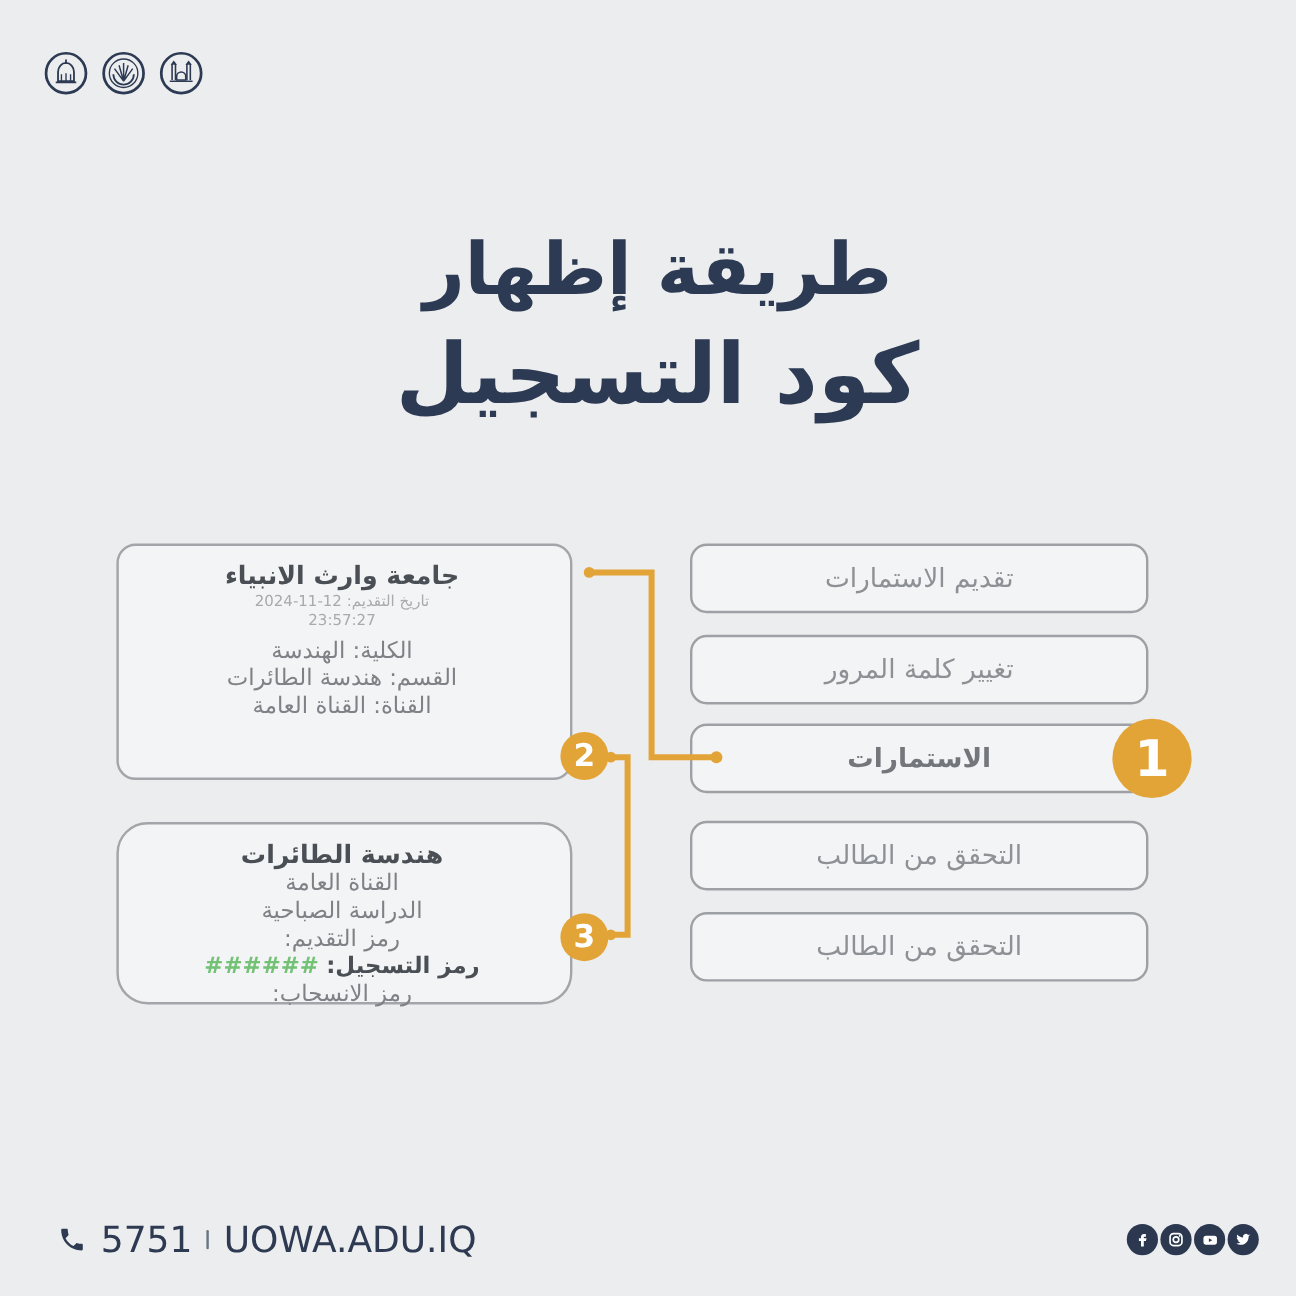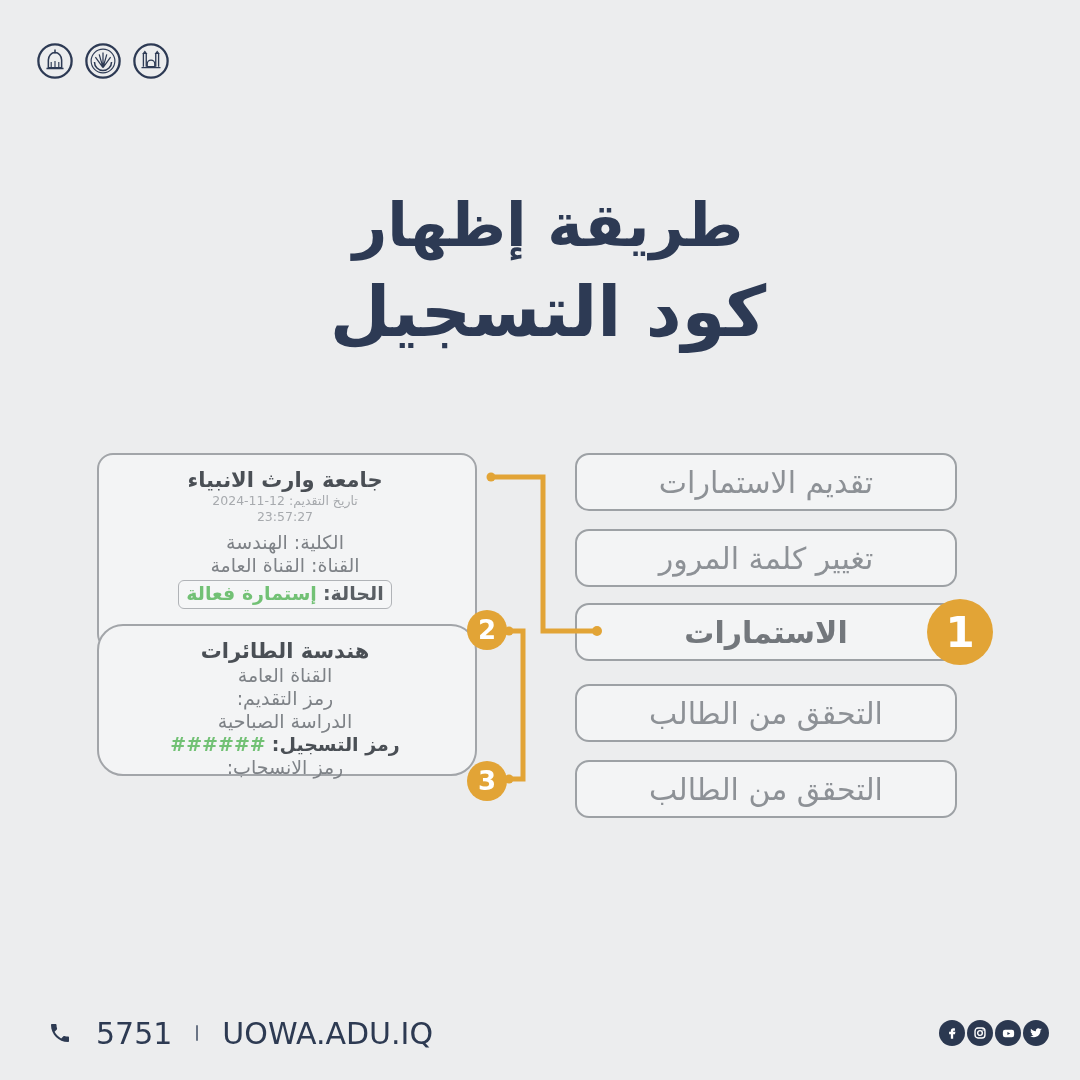--- a/index.html
+++ b/index.html
@@ -14,21 +14,21 @@
   .logo{width:38px;height:38px;}
   
   .title{position:absolute;top:184px;left:0;width:100%;text-align:center;color:#2d3a54;transform:translateX(8px);}
   .title .l1{font-size:60px;font-weight:600;line-height:82px;}
   .title .l2{font-size:70px;font-weight:800;line-height:92px;letter-spacing:0px;}
   
   .menu-btn{
     position:absolute;left:575px;width:382px;height:58px;
     background:#f3f4f5;border:2px solid #9da1a5;border-radius:14px;
     box-sizing:border-box;display:flex;align-items:center;justify-content:center;
-    font-size:30px;color:#8d9196;
+    font-size:22px;color:#8d9196;
   }
   .menu-btn.selected{color:#73777c;font-weight:700;}
   
   .card{
     position:absolute;left:97px;width:380px;
     background:#f3f4f5;border:2px solid #a2a5a9;border-radius:16px;
     box-sizing:border-box;padding:12px 14px 8px 10px;
     text-align:center;color:#7e8287;font-size:19px;line-height:23px;
   }
   .card .h{font-size:21px;line-height:26px;font-weight:700;color:#4a4f55;}
@@ -46,21 +46,21 @@
     position:absolute;border-radius:50%;background:#e2a436;color:#fff;
     display:flex;align-items:center;justify-content:center;font-weight:800;z-index:5;
   }
   .badge.b1{left:927px;top:599px;width:66px;height:66px;font-size:42px;}
   .badge.b2{left:467px;top:610px;width:40px;height:40px;font-size:26px;}
   .badge.b3{left:467px;top:761px;width:40px;height:40px;font-size:26px;}
   
   .wires{position:absolute;left:0;top:0;width:1080px;height:1080px;z-index:4;pointer-events:none;}
   
   .footer-left{
-    position:absolute;left:48px;top:1016px;height:34px;display:flex;align-items:center;gap:24px;
+    position:absolute;left:48px;top:1016px;height:34px;display:flex;align-items:center;gap:12px;
     direction:ltr;color:#2d3a52;font-size:30px;font-weight:500;
   }
   .footer-sep{width:2px;height:16px;background:#6a7485;border-radius:1px;}
   .socials{position:absolute;left:939px;top:1020px;display:flex;gap:2px;direction:ltr;}
   .soc{width:26px;height:26px;border-radius:50%;background:#2b3850;display:flex;align-items:center;justify-content:center;}
 </style>
 </head>
 <body>
 
 <div class="canvas">
@@ -109,32 +109,29 @@
 
   <div class="card" style="top:453px;height:197px;">
     <div class="h">جامعة وارث الانبياء</div>
     <div class="small">
       <span>تاريخ التقديم:</span>
       <span dir="ltr">2024-11-12</span>
     </div>
     <div class="small">23:57:27</div>
     <div class="gap"></div>
     <div>الكلية: الهندسة</div>
+    <div>القسم: هندسة الطائرات</div>
     <div>القناة: القناة العامة</div>
-    <div class="status-box">
-      <span class="status-label">الحالة:</span>
-      <span class="green">إستمارة فعالة</span>
-    </div>
   </div>
 
-  <div class="card" style="top:624px;height:152px;border-radius:26px;">
+  <div class="card" style="top:685px;height:152px;border-radius:26px;">
     <div class="h">هندسة الطائرات</div>
     <div>القناة العامة</div>
+    <div>الدراسة الصباحية</div>
     <div>رمز التقديم:</div>
-    <div>الدراسة الصباحية</div>
     <div>
       <span class="reg-label">رمز التسجيل:</span>
       <span class="green" dir="ltr">######</span>
     </div>
     <div>رمز الانسحاب:</div>
   </div>
 
   <svg class="wires">
     <path d="M491 477 H543 V631 H596" fill="none" stroke="#e2a436" stroke-width="5"></path>
     <circle cx="491" cy="477" r="4.5" fill="#e2a436"></circle>

